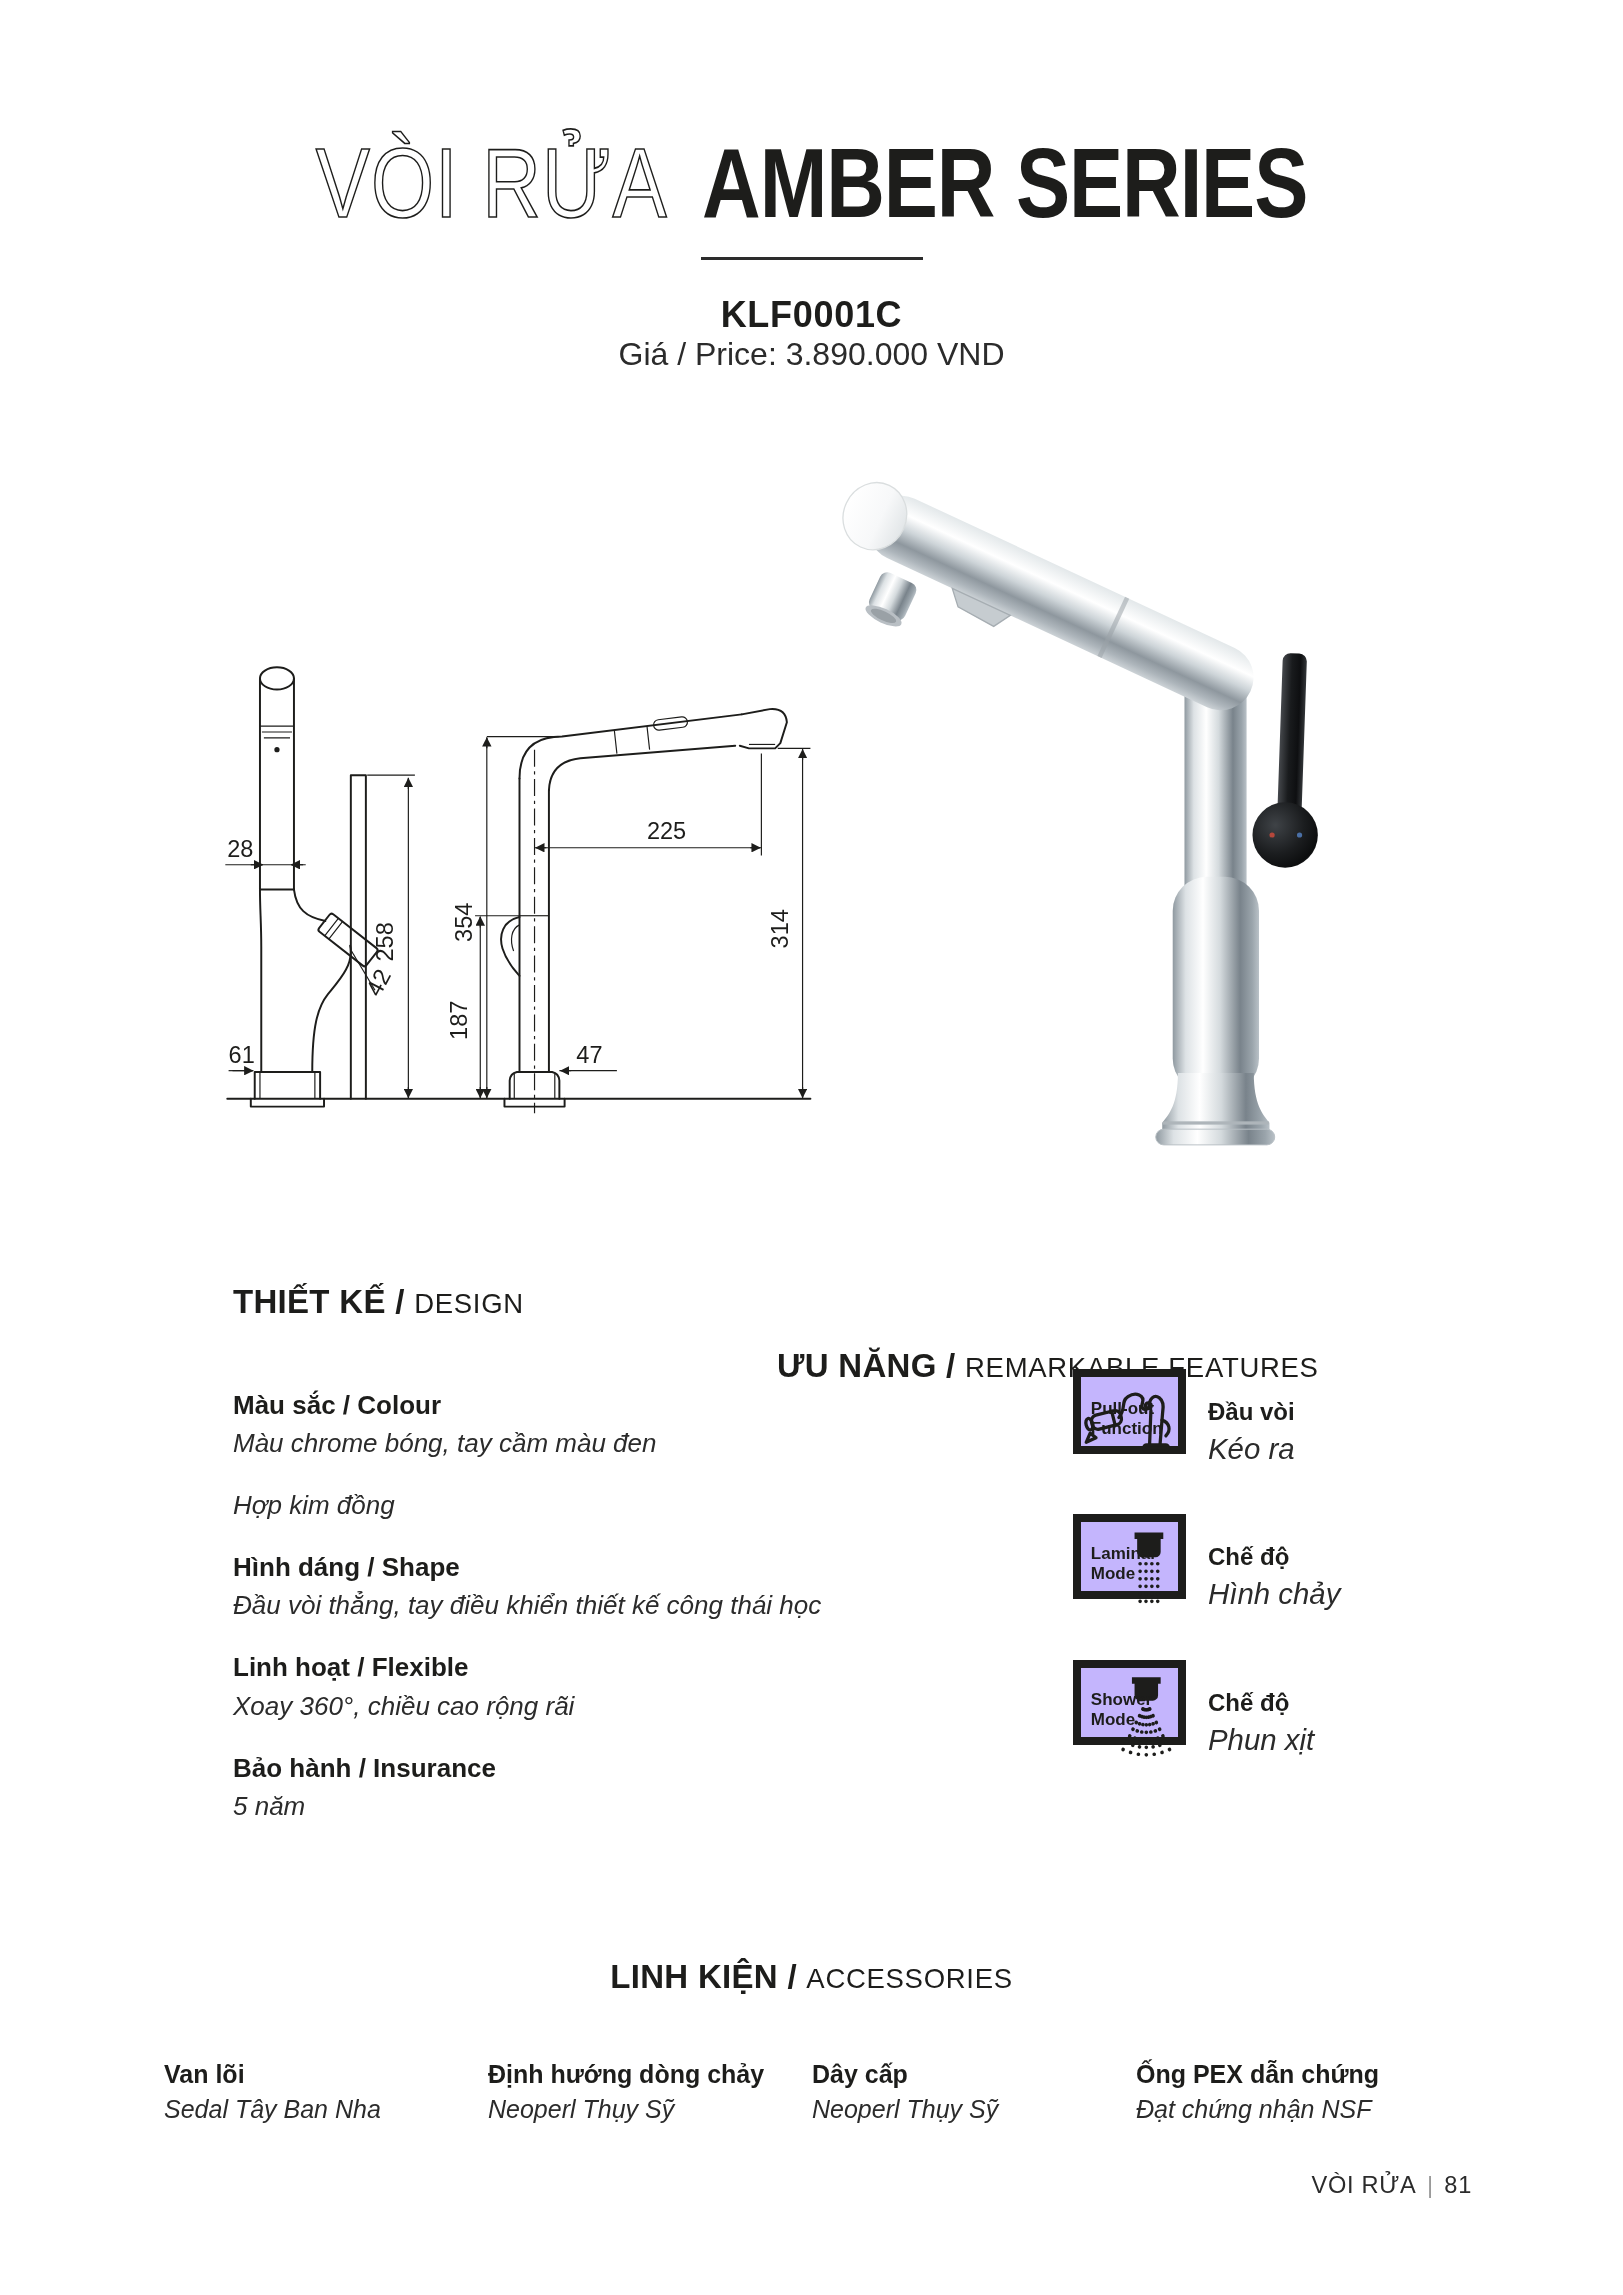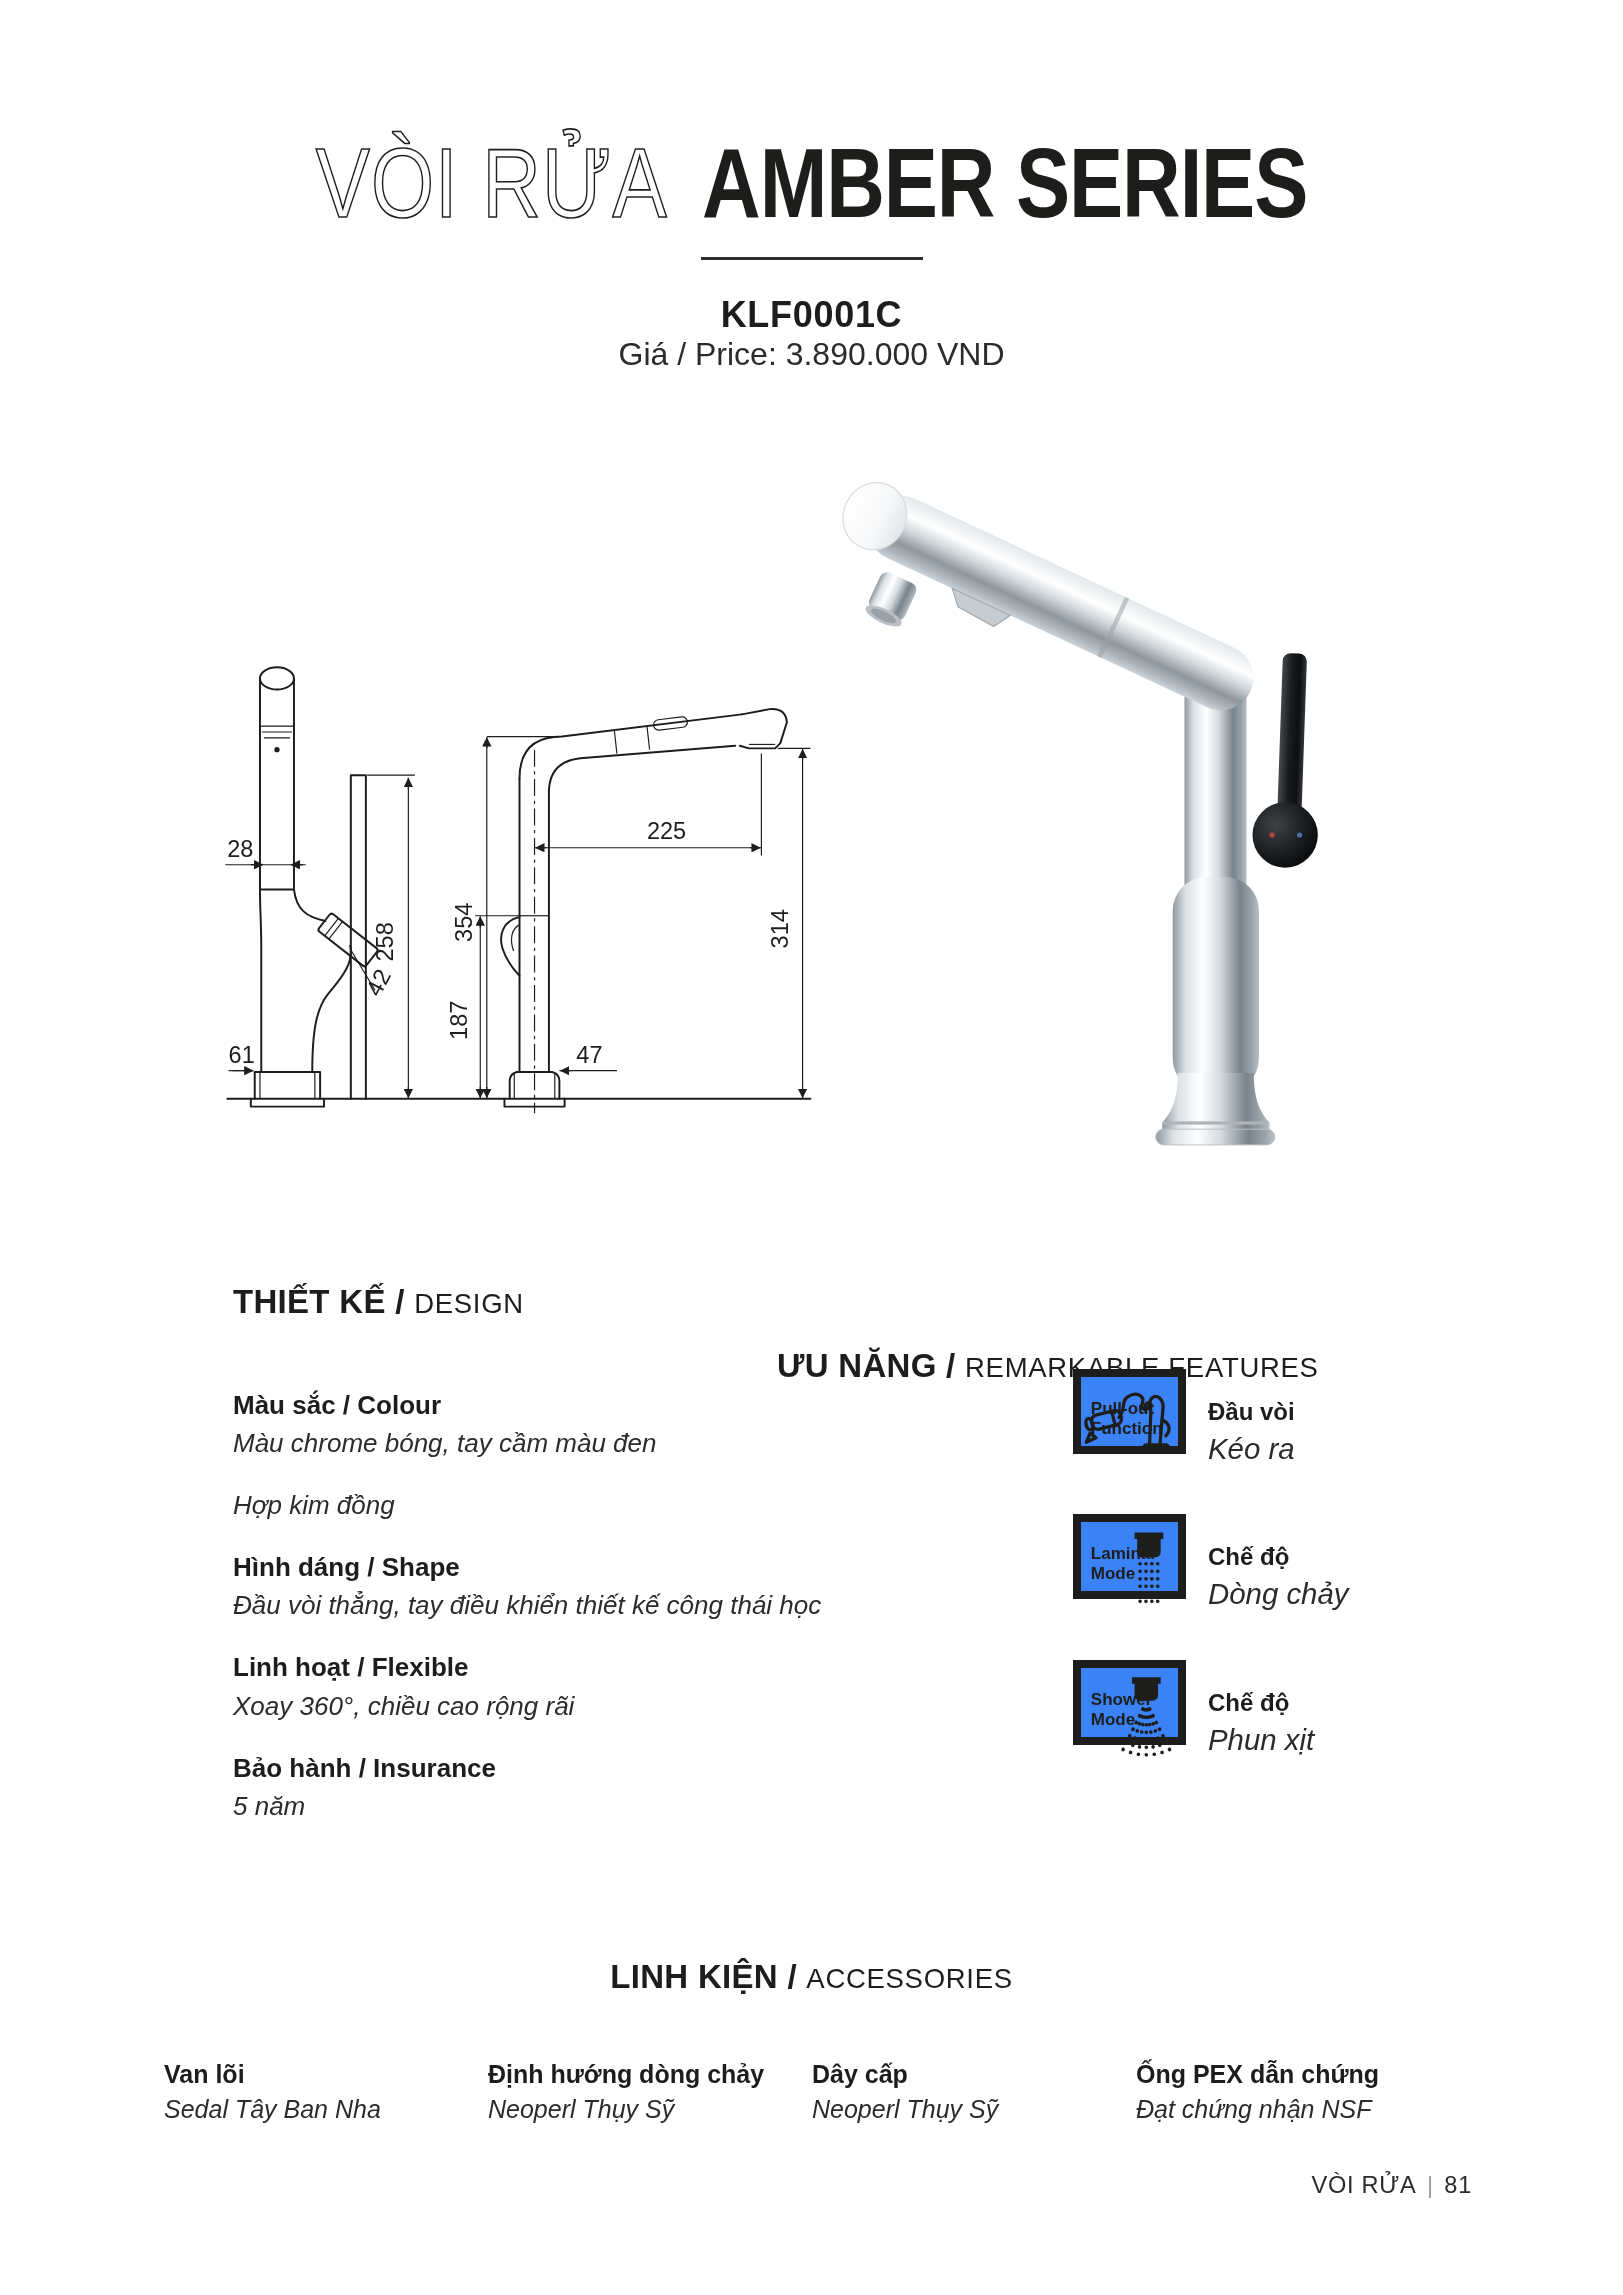--- a/index.html
+++ b/index.html
@@ -34,21 +34,21 @@
   .sec-h { font-size:33px; font-weight:700; letter-spacing:0.3px; white-space:nowrap; }
   .sec-h .en { font-size:27.5px; font-weight:400; letter-spacing:0.7px; }
   .design { position:absolute; left:233px; top:1283px; width:694px; }
   .design dl { margin-top:68px; }
   .design dt { font-size:26px; font-weight:700; line-height:33px; margin-bottom:5.2px; }
   .design dd { font-size:26px; font-style:italic; line-height:33px; color:#2b2b2b; margin-bottom:29px; }
   .features-h { position:absolute; left:777px; top:1347px; }
   .feature-rows { position:absolute; left:1073px; top:1369px; width:406px; }
   .feature-row { position:absolute; left:0; display:flex; gap:22px; }
   .fbox {
-    width:113px; height:85px; border:8.5px solid #1d1d1b; background:#3b82f6;
+    width:113px; height:85px; border:8.5px solid #1d1d1b; background:#c4b5fd;
     position:relative; flex:0 0 auto;
   }
   .fbox svg { position:absolute; inset:0; width:96px; height:96px; }
   .fbox .cap {
     position:absolute; left:9.8px; bottom:7.9px; width:64px;
     font-size:17px; font-weight:700; line-height:19.6px; color:#1d1d1b;
   }
   .ficon { stroke:#1d1d1b; stroke-width:5; fill:none; stroke-linecap:round; stroke-linejoin:round; }
   .dots { stroke:#1d1d1b; stroke-width:5.6; fill:none; stroke-linecap:round; stroke-dasharray:0 11.5; }
   .ftext { padding-top:23.6px; }
@@ -289,21 +289,21 @@
           <path d="M82,16 h44 v10 h-4 v20 a8,8 0 0 1 -8,8 h-20 a8,8 0 0 1 -8,-8 v-20 h-4 z" fill="#1d1d1b"></path>
           <path class="dots" d="M90.5,64 V133"></path>
           <path class="dots" d="M99.5,64 V133"></path>
           <path class="dots" d="M108.5,64 V133"></path>
           <path class="dots" d="M117.5,64 V133"></path>
         </svg>
         <div class="cap">Laminar Mode</div>
       </div>
       <div class="ftext">
         <div class="ftitle">Chế độ</div>
-        <div class="fsub">Dòng chảy</div>
+        <div class="fsub">Hình chảy</div>
       </div>
     </div>
 
     <div class="feature-row" style="top:291px">
       <div class="fbox">
         <svg viewBox="0 0 147 147">
           <path d="M78,14 h44 v10 h-4 v18 a8,8 0 0 1 -8,8 h-20 a8,8 0 0 1 -8,-8 v-18 h-4 z" fill="#1d1d1b"></path>
           <g>
             <path class="dots" d="M100,64 V136" transform="rotate(-26 100 52)"></path>
             <path class="dots" d="M100,64 V136" transform="rotate(-17.3 100 52)"></path>

